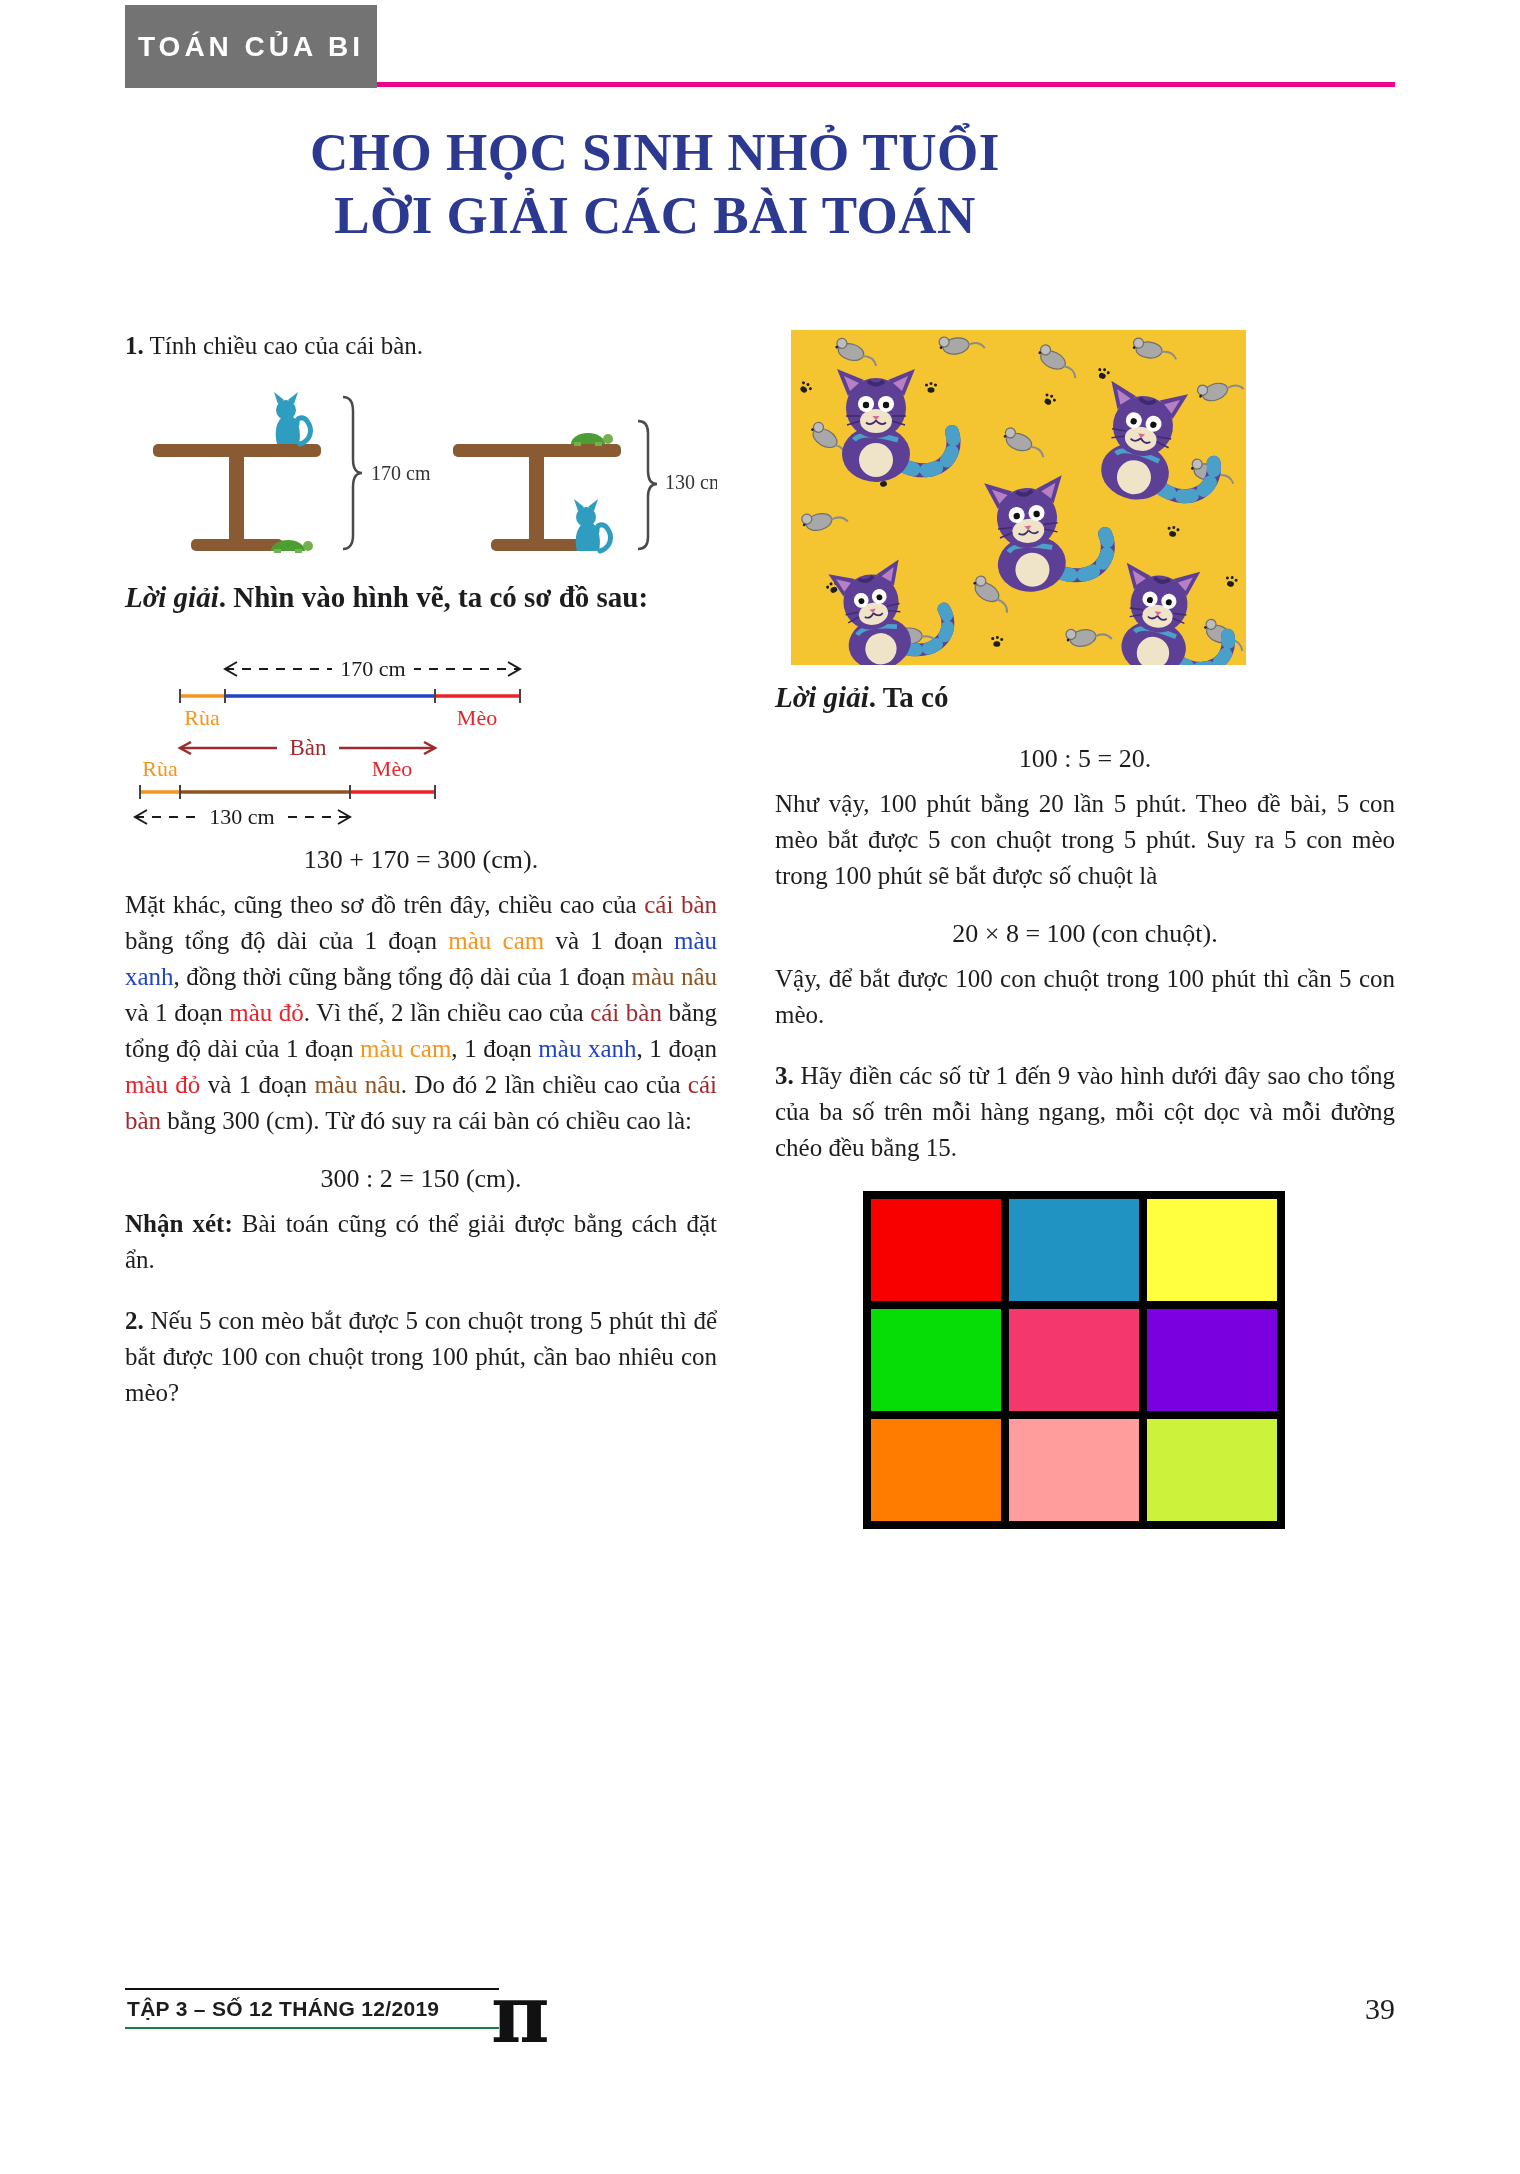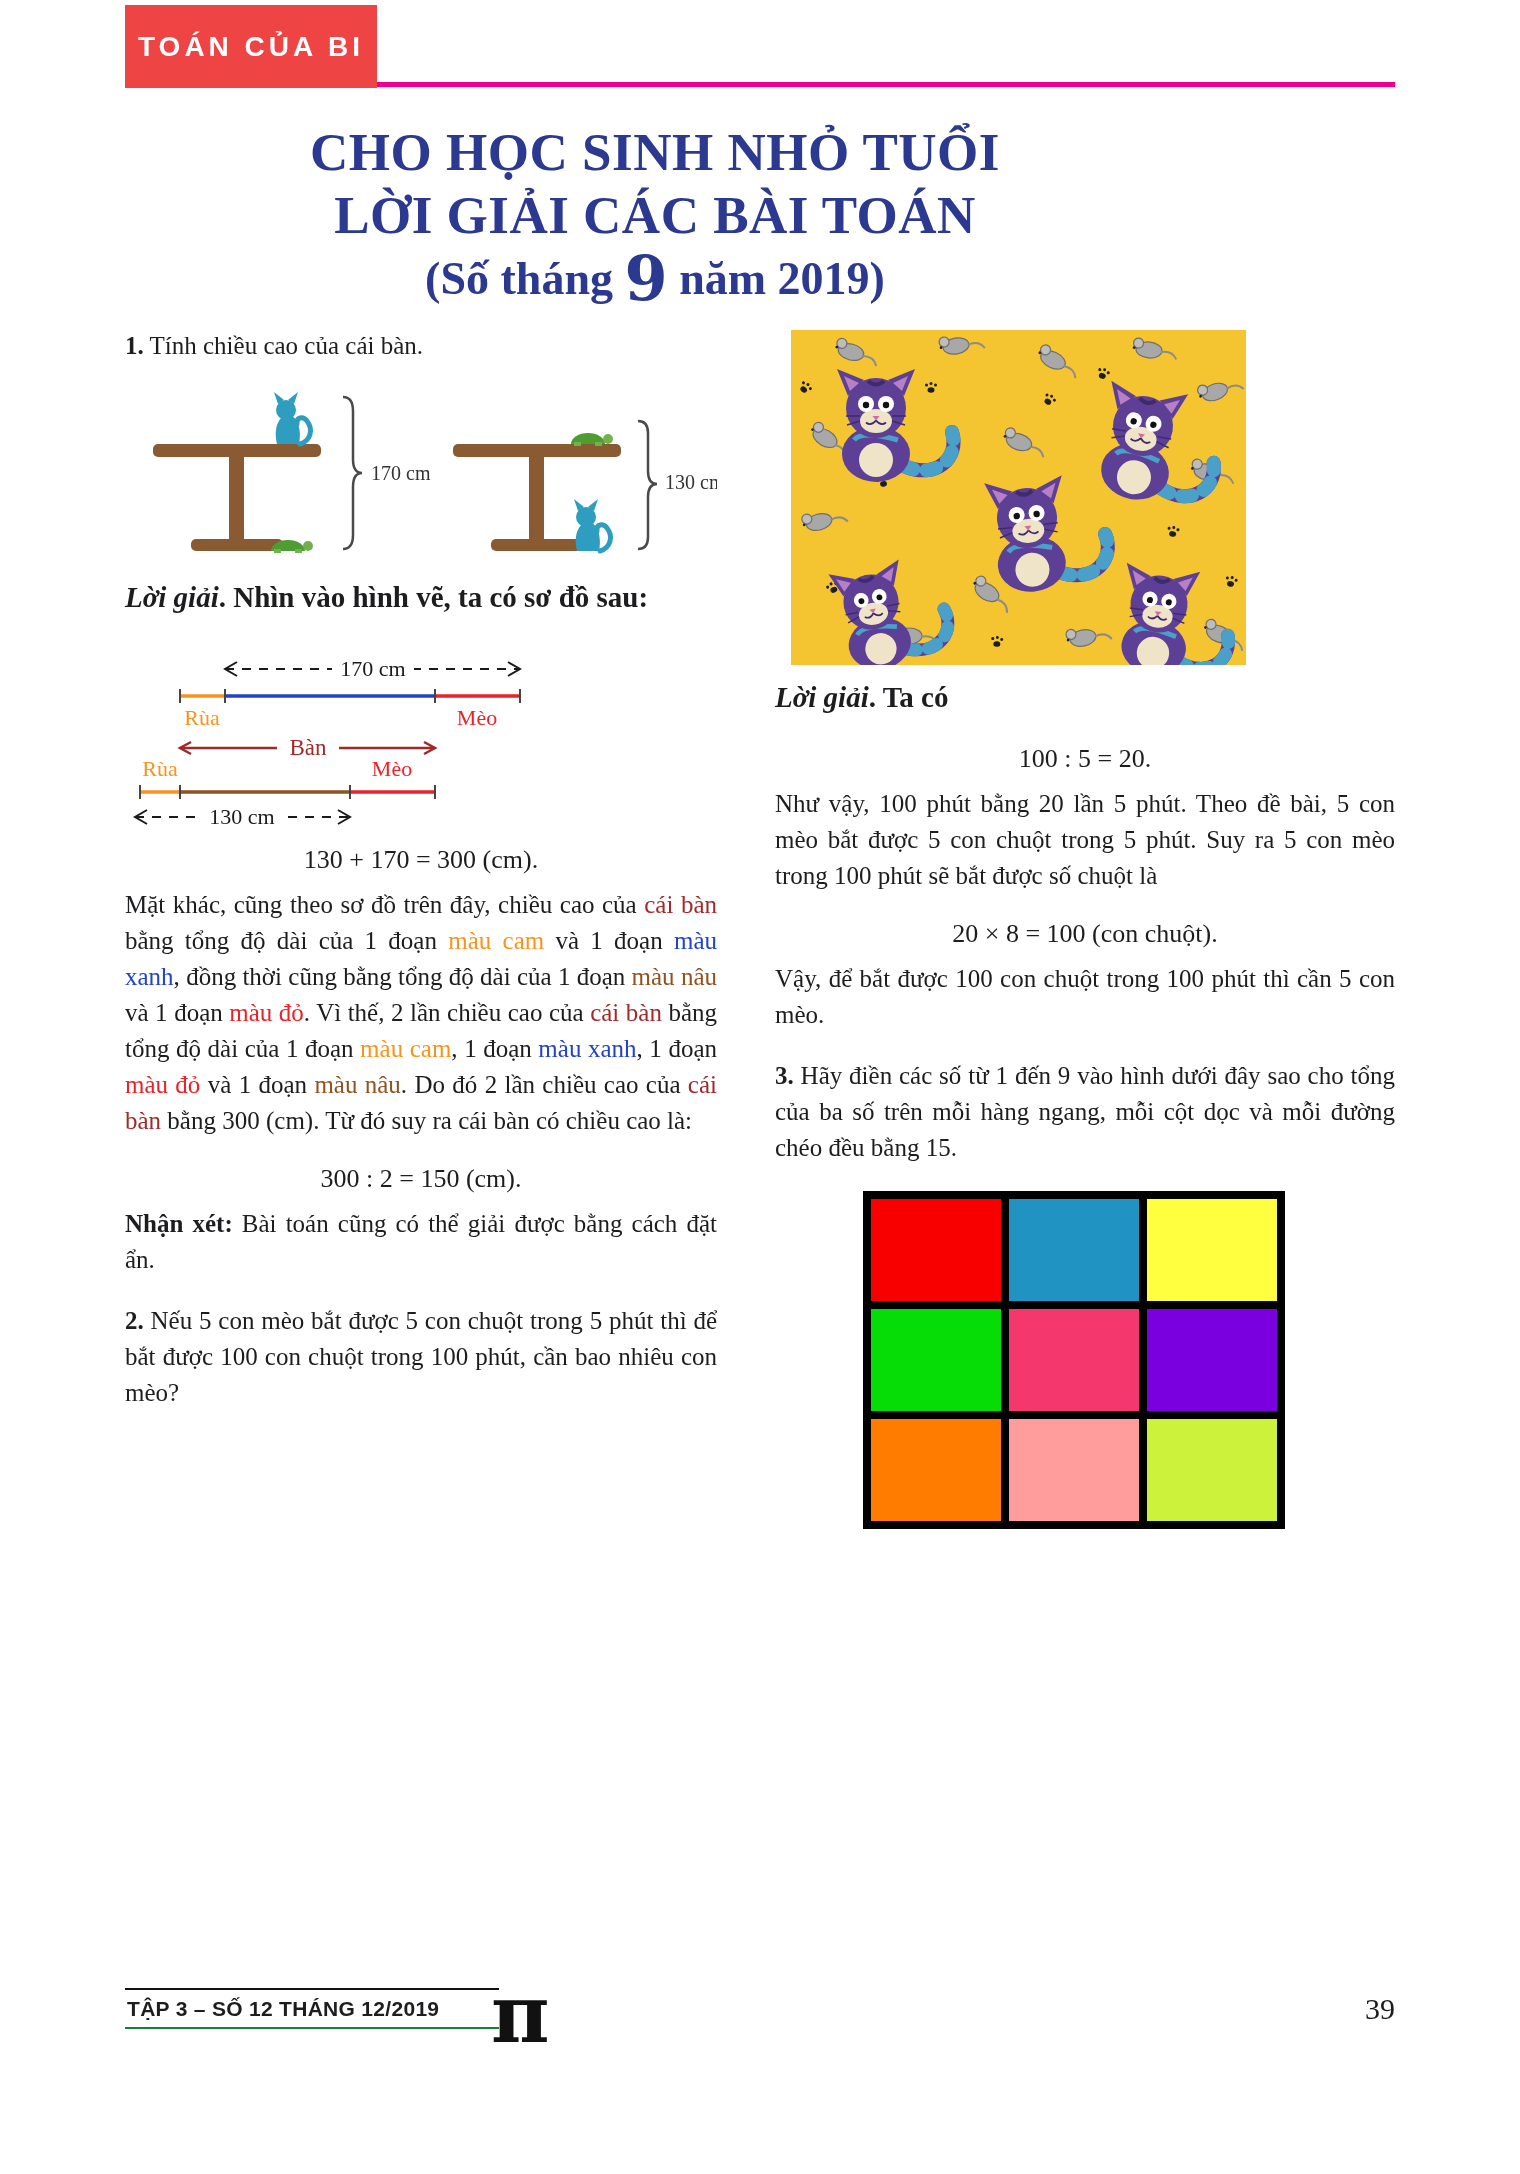--- a/index.html
+++ b/index.html
@@ -1,20 +1,20 @@
 <!DOCTYPE html>
 <html><head>
 <meta charset="utf-8">
 <style>
   html,body{margin:0;padding:0;background:#e9e9e9;}
   .page{position:relative;width:1520px;height:2174px;background:#ffffff;
         font-family:"Liberation Serif",serif;color:#1d1d1f;margin:0 auto;overflow:hidden;}
 
   
-  .brand-block{position:absolute;left:125px;top:5px;width:252px;height:83px;background:#ef4444;
+  .brand-block{position:absolute;left:125px;top:5px;width:252px;height:83px;background:#737373;
                display:flex;align-items:center;justify-content:center;}
   .brand-block span{color:#fff;font-family:"Liberation Sans",sans-serif;font-size:28px;
                     letter-spacing:4px;font-weight:600;}
   .header-rule{position:absolute;left:377px;top:82px;width:1018px;height:5px;background:#ec008c;}
 
   
   .title{position:absolute;top:100px;left:0;width:1310px;text-align:center;color:#2b3990;font-weight:700;}
   .t-line{display:block;font-size:53px;line-height:63px;letter-spacing:0.5px;}
   .t-line3{display:block;font-size:46px;line-height:60px;margin-top:2px;}
   .big9{font-size:62px;line-height:0;vertical-align:-6px;font-family:"DejaVu Serif",serif;}
@@ -56,21 +56,20 @@
 <div class="page">
 
   <div class="brand-block">
     <span>TOÁN CỦA BI</span>
   </div>
   <div class="header-rule"></div>
 
   <h1 class="title">
     <span class="t-line">CHO HỌC SINH NHỎ TUỔI</span>
     <span class="t-line">LỜI GIẢI CÁC BÀI TOÁN</span>
-    <span class="t-line3"><span>(Số tháng </span><span class="big9">9</span><span> năm 2019)</span></span>
   </h1>
 
   <div class="col col-left">
 
     <p class="statement"><b>1.</b><span> Tính chiều cao của cái bàn.</span></p>
 
     <svg class="fig-tables" width="574" height="176" viewBox="0 0 574 176">
       <defs>
         <g id="catShape">
           <path d="M12,0 C22,-3 26,-14 19,-23 C15,-28 8,-27 9,-20" fill="none" stroke="#2f9dbf" stroke-width="5" stroke-linecap="round"></path>

